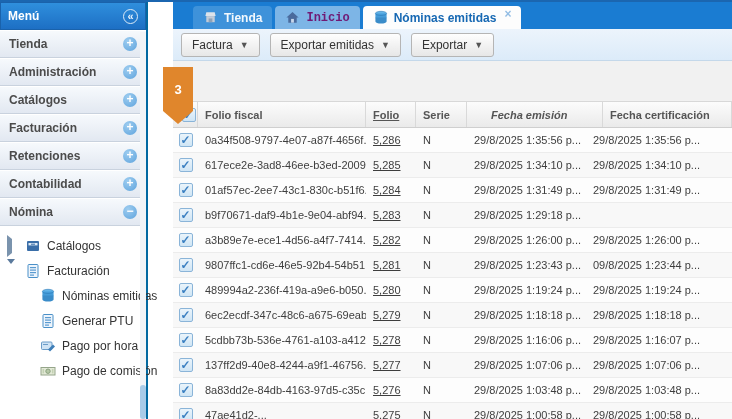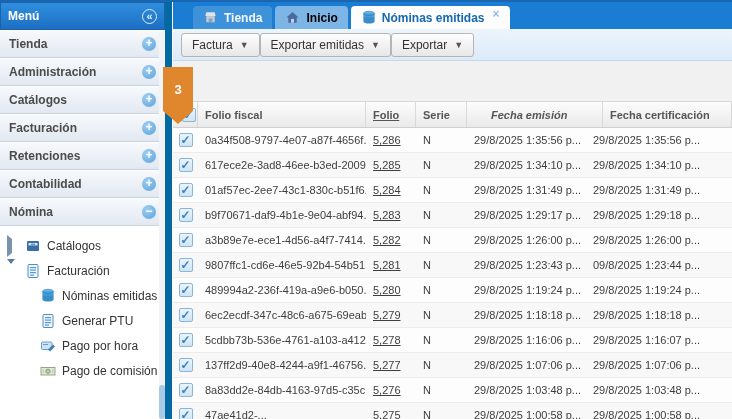--- a/index.html
+++ b/index.html
@@ -4,22 +4,22 @@
 <style>
   * { box-sizing: border-box; margin: 0; padding: 0; }
   html,body { width:732px; height:419px; overflow:hidden;
     font-family:"Liberation Sans", sans-serif; background:#fff; }
   #app { position:relative; width:732px; height:419px; }
 
   
   .top-strip { position:absolute; left:0; top:0; width:732px; height:2px; background:#1b66b0; }
 
   
-  .sidebar { position:absolute; left:0; top:2px; width:172px; height:417px;
-    background:#fff; border-right:7px solid #0369a1; }
+  .sidebar { position:absolute; left:0; top:2px; width:148px; height:417px;
+    background:#fff; border-right:2px solid #0369a1; }
   .side-header { height:28px; display:flex; align-items:center; justify-content:space-between;
     padding:0 7px; background:linear-gradient(#2f8fdd,#1d6fc4);
     border:1px solid #1a62ab; color:#fff; font-size:12px; font-weight:bold; }
   .collapse-btn { width:15px; height:15px; border:1px solid #dcebf8; border-radius:50%;
     color:#eaf4fc; font-size:11px; line-height:13px; text-align:center; cursor:pointer; }
   .side-section { height:28px; display:flex; align-items:center; justify-content:space-between;
     padding:0 9px; background:linear-gradient(#f7fafd,#e2e8f1);
     border-bottom:1px solid #c9d2de; box-shadow:inset 0 1px 0 #fff;
     color:#4b4b4b; font-size:12px; font-weight:bold; cursor:pointer; }
   .toggle { width:14px; height:14px; border-radius:50%;
@@ -39,28 +39,28 @@
   .side-scroll { position:absolute; right:0; top:30px; bottom:0; width:6px; background:#f2f4f7; }
   .side-thumb { position:absolute; left:0; bottom:0; width:6px; height:34px; background:#a9cbe8; border-radius:3px; }
 
   
   .main { position:absolute; left:173px; top:2px; width:559px; height:417px; background:#f1f1f1; }
 
   .tabbar { height:27px; background:#1a7cd2; display:flex; align-items:flex-end; padding-left:20px; }
   .tab { height:23px; display:flex; align-items:center; gap:6px; padding:0 10px;
     margin-right:3px; border-radius:4px 4px 0 0; font-size:12px; font-weight:bold; cursor:pointer; }
   .tab.t0 { background:#3e92da; color:#f2f8fd; }
-  .tab.t1 { background:#7db5e6; color:#000000; }
+  .tab.t1 { background:#7db5e6; color:#701a75;font-family:Liberation Mono, monospace; }
   .tab.active { background:#fdfdfd; color:#1668b3; }
   .tab .tab-icon { width:15px; height:15px; }
   .tab .close-x { color:#93bde4; font-size:12px; font-weight:bold; margin-left:2px;
     position:relative; top:-4px; cursor:pointer; }
 
   .toolbar { height:32px; background:linear-gradient(#ecf4fc,#dcebf9);
-    border-bottom:1px solid #c4d8ea; display:flex; align-items:center; padding-left:8px; }
+    border-bottom:1px solid #c4d8ea; display:flex; align-items:center; gap:10px; padding-left:8px; }
   .tbtn { display:flex; align-items:center; gap:7px; padding:4px 10px;
     background:linear-gradient(#fefefe,#e7e7e7); border:1px solid #b5b5b5; border-radius:3px;
     font-size:12px; color:#333; font-family:"Liberation Sans",sans-serif; cursor:pointer; }
   .tbtn .caret { font-size:9px; color:#555; }
 
   
   .grid { position:absolute; left:0; top:99px; width:559px; bottom:0; overflow:hidden; }
   .g-head { display:flex; height:27px; background:linear-gradient(#fcfcfc,#eaeaea);
     border-top:1px solid #d8d8d8; border-bottom:1px solid #cfcfcf; }
   .g-head .hcell { display:flex; align-items:center; padding-left:7px; font-size:11px; font-weight:bold;
@@ -275,21 +275,20 @@
             <div class="cell c-fe">29/8/2025 1:31:49 p...</div>
             <div class="cell c-fc">29/8/2025 1:31:49 p...</div>
           </div>
           <div class="g-row">
             <div class="cell c-check">
               <span class="cb">✓</span>
             </div>
             <div class="cell c-ff">b9f70671-daf9-4b1e-9e04-abf94...</div>
             <div class="cell c-folio">5,283</div>
             <div class="cell c-serie">N</div>
-            <div class="cell c-fe">29/8/2025 1:29:17 p...</div>
             <div class="cell c-fc">29/8/2025 1:29:18 p...</div>
           </div>
           <div class="g-row">
             <div class="cell c-check">
               <span class="cb">✓</span>
             </div>
             <div class="cell c-ff">a3b89e7e-ece1-4d56-a4f7-7414...</div>
             <div class="cell c-folio">5,282</div>
             <div class="cell c-serie">N</div>
             <div class="cell c-fe">29/8/2025 1:26:00 p...</div>

